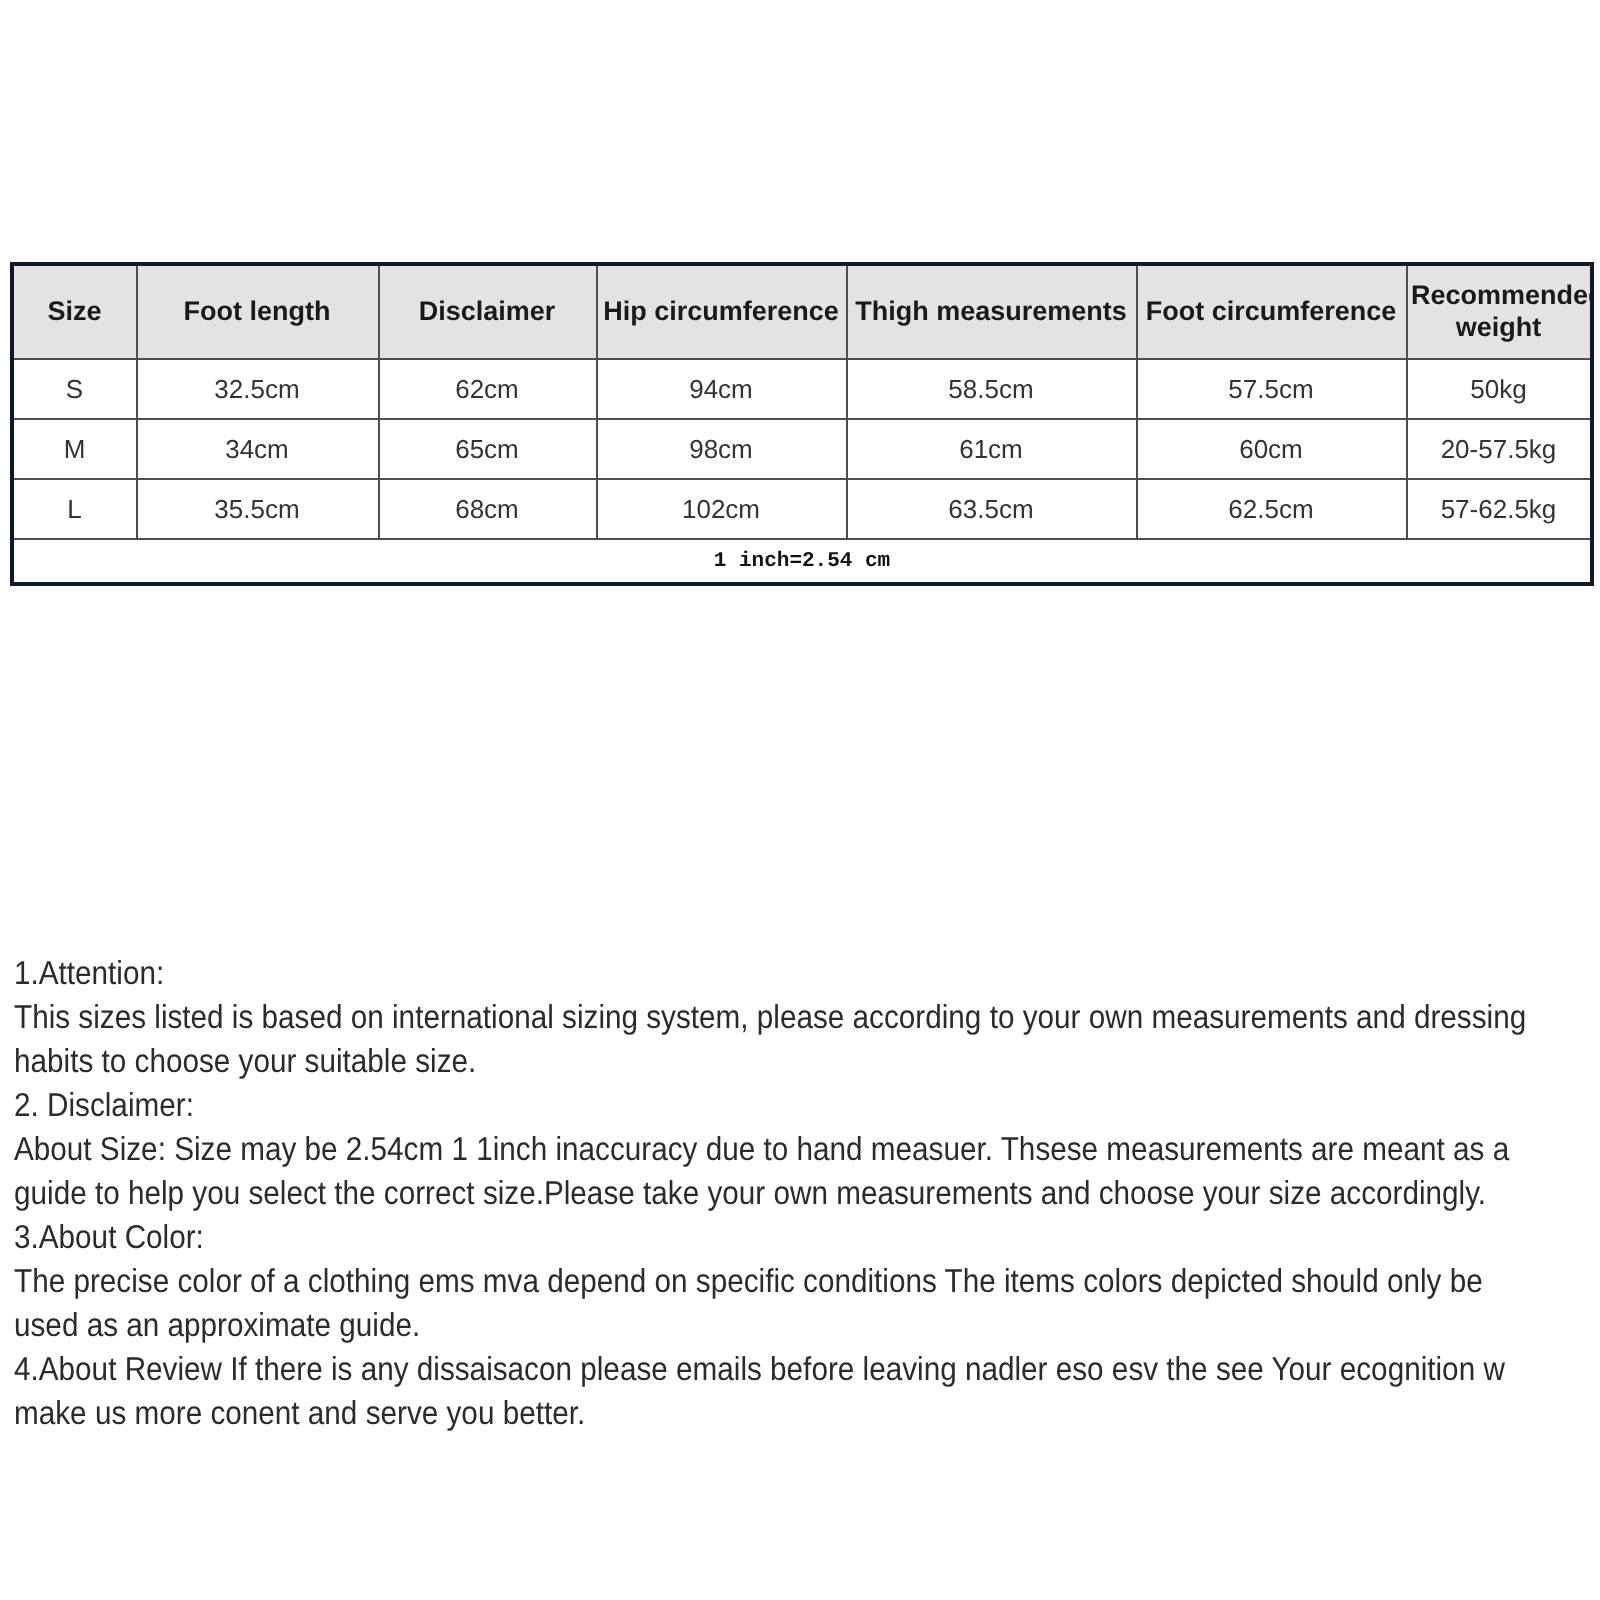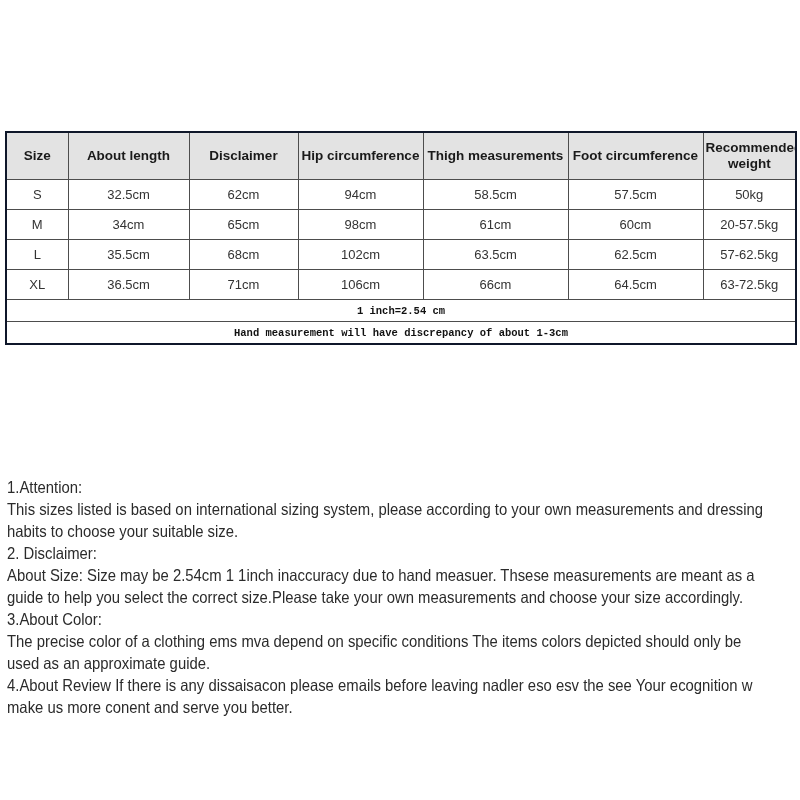--- a/index.html
+++ b/index.html
@@ -79,21 +79,21 @@
     <col style="width:121px">
     <col style="width:109px">
     <col style="width:125px">
     <col style="width:145px">
     <col style="width:135px">
     <col style="width:93px">
   </colgroup>
   <thead id="t-head">
       <tr>
         <th>Size</th>
-        <th>About length</th>
+        <th>Foot length</th>
         <th>Disclaimer</th>
         <th>Hip circumference</th>
         <th>Thigh measurements</th>
         <th>Foot circumference</th>
         <th>Recommended weight</th>
       </tr>
     </thead>
   <tbody id="t-body">
       <tr>
         <td class="cell">S</td>
@@ -116,33 +116,21 @@
       <tr>
         <td class="cell">L</td>
         <td class="cell">35.5cm</td>
         <td class="cell">68cm</td>
         <td class="cell">102cm</td>
         <td class="cell">63.5cm</td>
         <td class="cell">62.5cm</td>
         <td class="cell">57-62.5kg</td>
       </tr>
       <tr>
-        <td class="cell">XL</td>
-        <td class="cell">36.5cm</td>
-        <td class="cell">71cm</td>
-        <td class="cell">106cm</td>
-        <td class="cell">66cm</td>
-        <td class="cell">64.5cm</td>
-        <td class="cell">63-72.5kg</td>
-      </tr>
-      <tr>
         <td class="note" colspan="7">1 inch=2.54 cm</td>
-      </tr>
-      <tr>
-        <td class="note" colspan="7">Hand measurement will have discrepancy of about 1-3cm</td>
       </tr>
     </tbody>
 </table>
 
 <div class="info" id="info-block">
     <div class="info-line">1.Attention:</div>
     <div class="info-line">This sizes listed is based on international sizing system, please according to your own measurements and dressing</div>
     <div class="info-line">habits to choose your suitable size.</div>
     <div class="info-line">2. Disclaimer:</div>
     <div class="info-line">About Size: Size may be 2.54cm 1 1inch inaccuracy due to hand measuer. Thsese measurements are meant as a</div>

